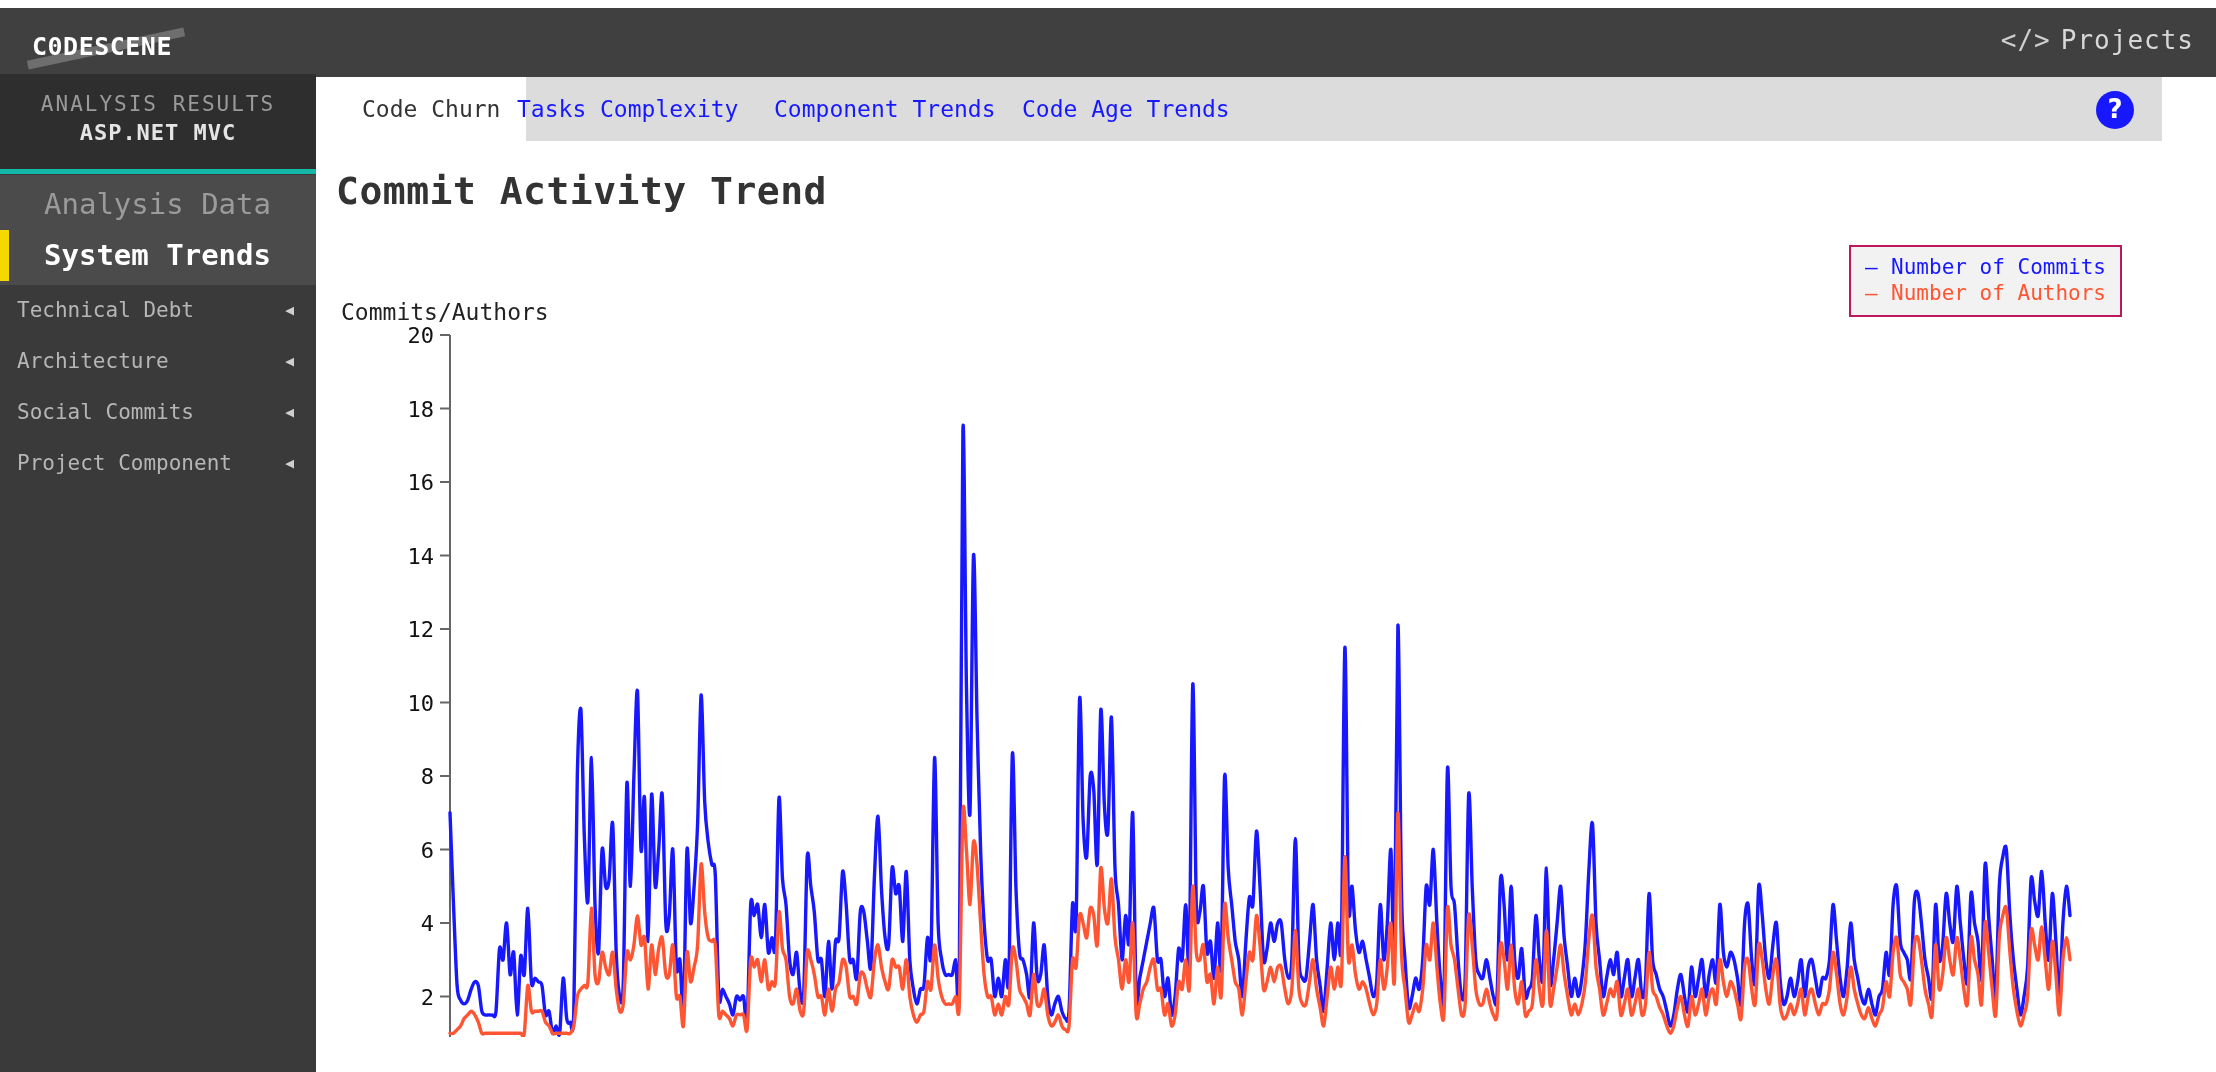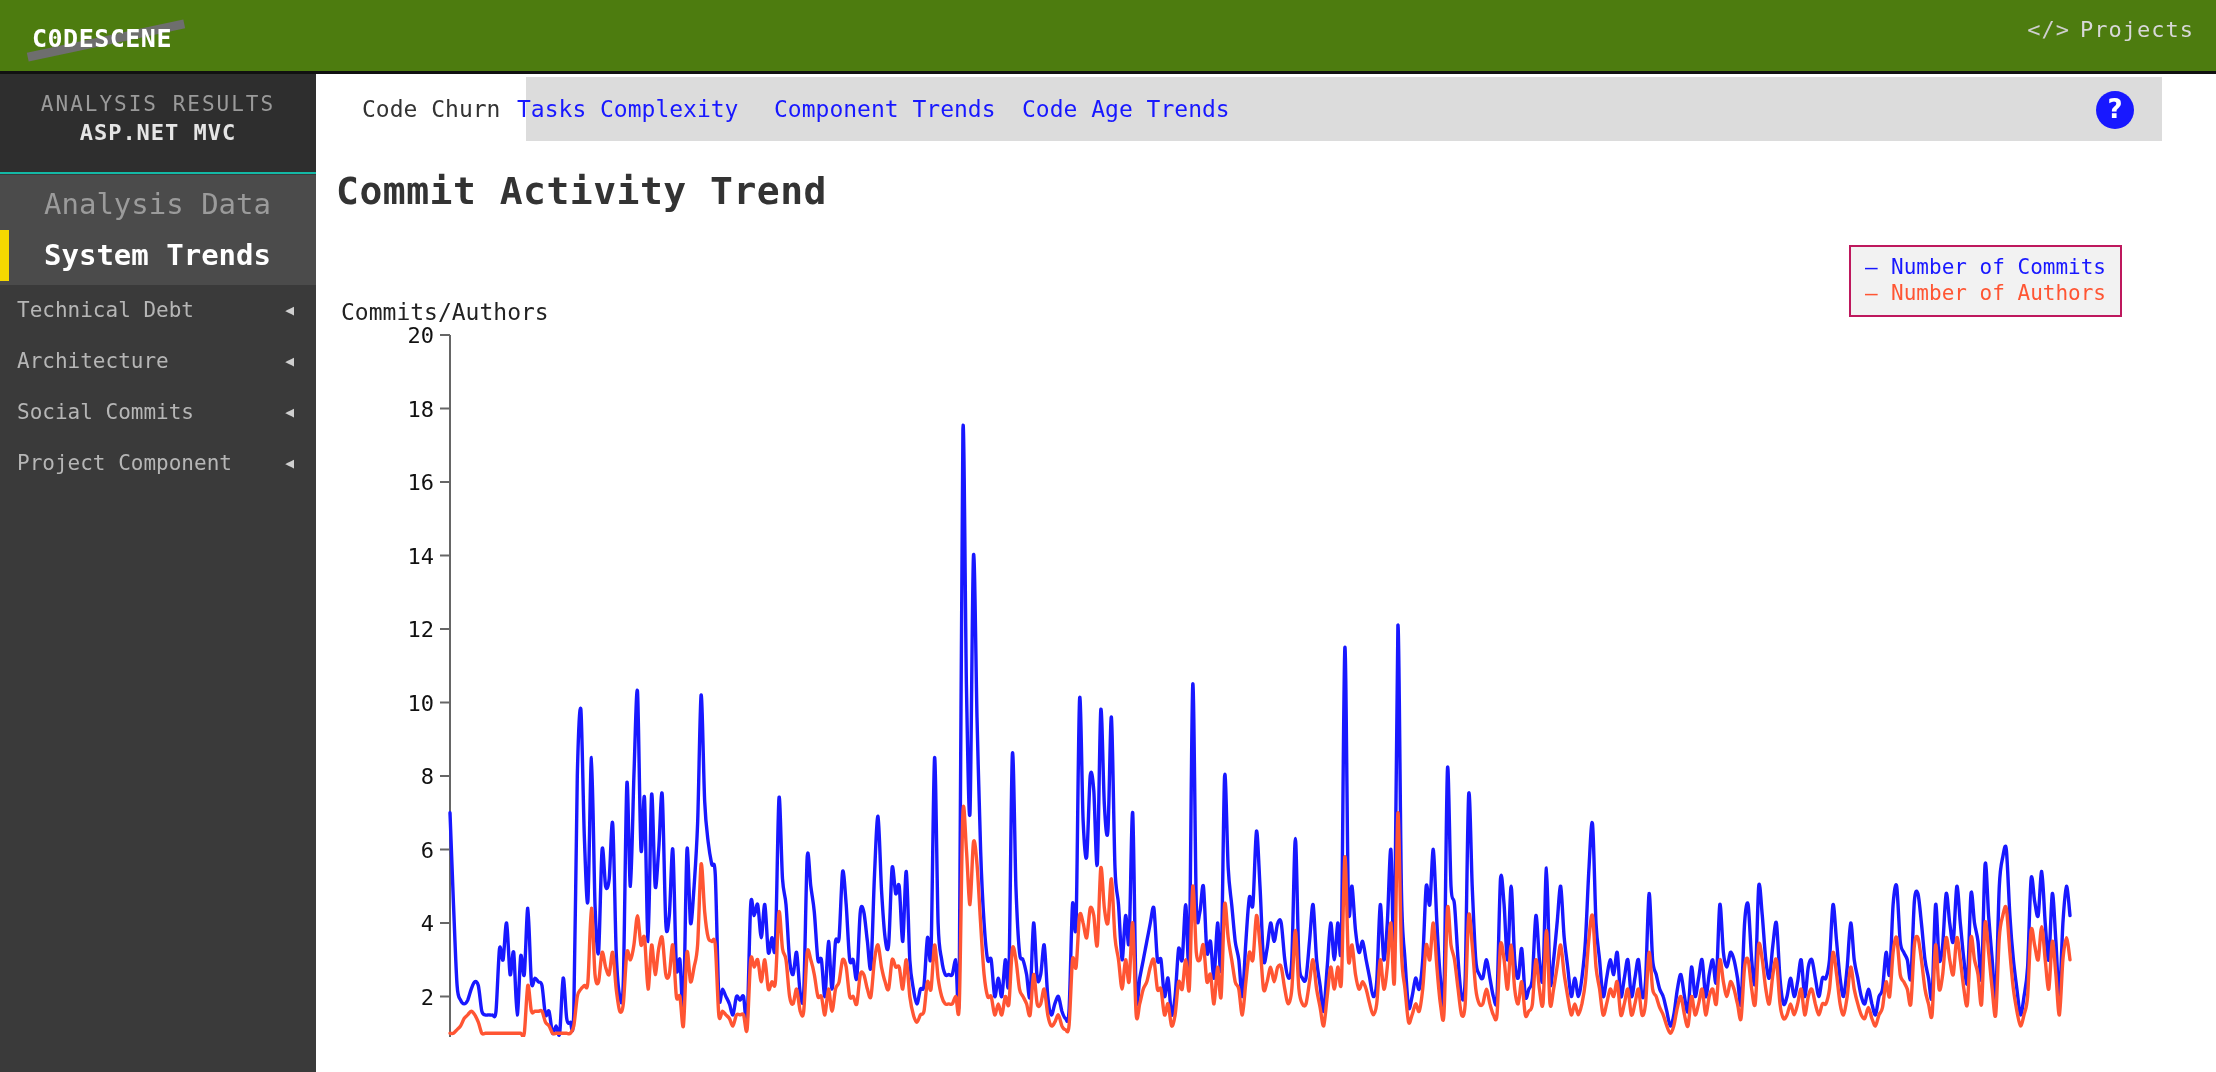--- a/index.html
+++ b/index.html
@@ -5,22 +5,22 @@
   * { box-sizing: border-box; margin: 0; padding: 0; }
   html, body {
     width: 2216px; height: 1072px;
     background: #ffffff;
     font-family: "DejaVu Sans Mono", "Liberation Mono", monospace;
     overflow: hidden;
   }
 
   
   #topbar {
-    position: absolute; left: 0; top: 0; width: 2216px; height: 74px;
-    background: #4d7c0f;
+    position: absolute; left: 0; top: 8px; width: 2216px; height: 74px;
+    background: #404040;
     border-bottom: 3px solid #111111;
   }
   #logo-wrap {
     position: absolute; left: 18px; top: 16px;
     width: 180px; height: 42px;
   }
   #logo-slash {
     position: absolute; left: 8px; top: 20px;
     width: 160px; height: 9px;
     background: #6e6e6e;
@@ -31,36 +31,36 @@
     position: absolute; left: 14px; top: 8px;
     color: #ffffff;
     font-size: 25px;
     font-weight: bold;
     letter-spacing: 0.5px;
     font-family: "DejaVu Sans Mono", "Liberation Mono", monospace;
   }
   #projects-link {
     position: absolute; right: 22px; top: 17px;
     color: #d8d8d8;
-    font-size: 22px;
+    font-size: 26px;
     letter-spacing: 1px;
     cursor: pointer;
     white-space: nowrap;
   }
   #projects-link .code-icon { color: #cfcfcf; margin-right: 10px; }
 
   
   #sidebar {
     position: absolute; left: 0; top: 74px; width: 316px; height: 998px;
     background: #3a3a3a;
   }
   #sidebar-header {
     position: absolute; left: 0; top: 0; width: 316px; height: 100px;
     background: #2e2e2e;
-    border-bottom: 2px solid #14b8a6;
+    border-bottom: 5px solid #14b8a6;
     text-align: center;
   }
   #analysis-results-label {
     margin-top: 18px;
     color: #9a9a9a;
     font-size: 21px;
     letter-spacing: 2px;
   }
   #project-name-label {
     margin-top: 4px;

